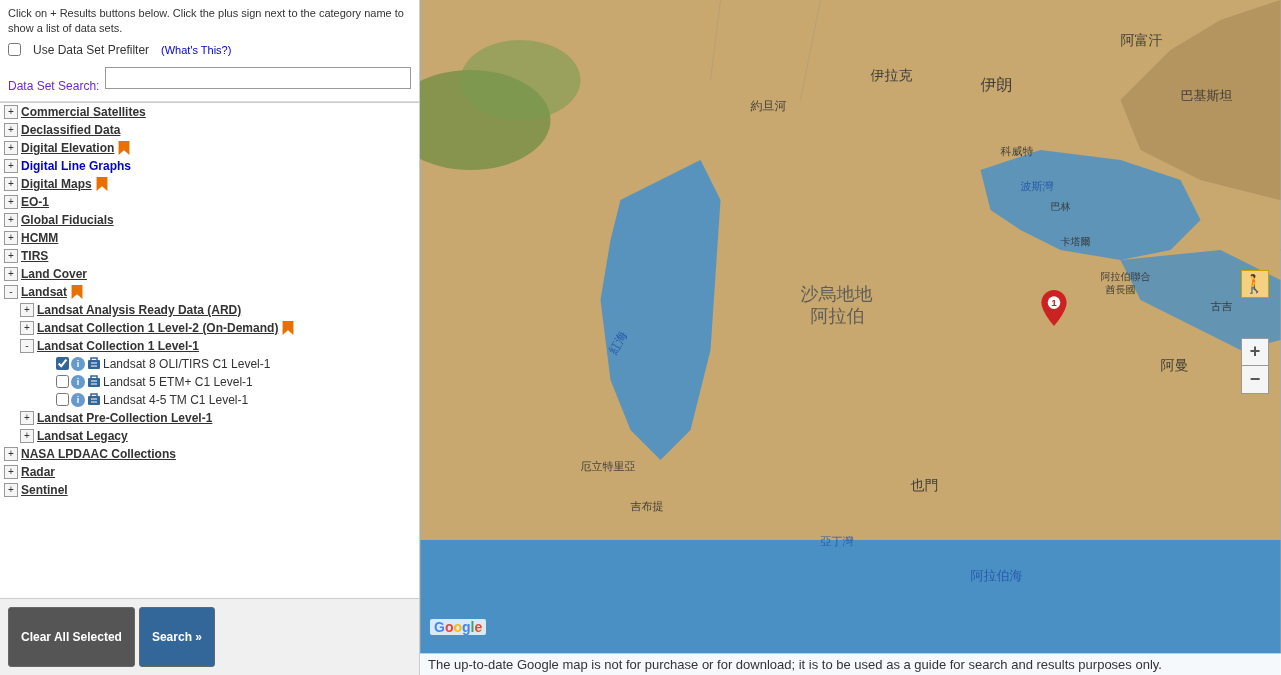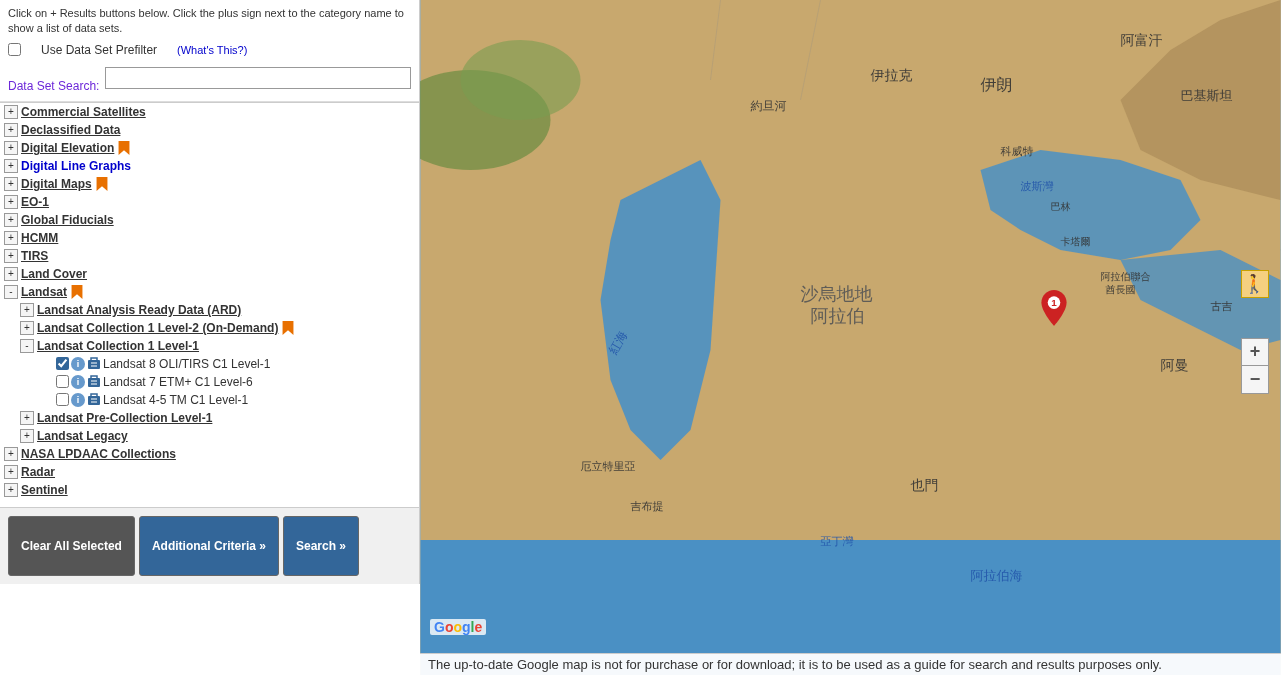--- a/index.html
+++ b/index.html
@@ -1,26 +1,26 @@
 <!DOCTYPE html>
 <html><head>
   <meta charset="utf-8">
   <style>
     * { margin: 0; padding: 0; box-sizing: border-box; }
     body { font-family: Arial, sans-serif; font-size: 12px; display: flex; flex-direction: column; width: 1281px; height: 675px; overflow: hidden; }
 
     .main-layout { display: flex; flex: 1; height: 100%; }
 
     
-    .left-panel { width: 420px; min-width: 420px; display: flex; flex-direction: column; background: #fff; border-right: 1px solid #ccc; height: 584px; }
+    .left-panel { width: 420px; min-width: 420px; display: flex; flex-direction: column; background: #fff; border-right: 1px solid #ccc; height: 675px; }
 
     .top-section { padding: 6px 8px; border-bottom: 1px solid #ddd; }
     .instructions { font-size: 11px; color: #333; line-height: 1.4; margin-bottom: 6px; }
 
-    .prefilter-row { display: flex; align-items: center; gap: 20px; margin-bottom: 6px; }
+    .prefilter-row { display: flex; align-items: center; gap: 12px; margin-bottom: 6px; }
     .prefilter-label { font-size: 12px; color: #333; }
     .whats-this { font-size: 11px; color: #00c; cursor: pointer; }
 
     .search-row { display: flex; align-items: center; gap: 6px; margin-bottom: 2px; }
     .search-label { font-size: 12px; color: #6d28d9; white-space: nowrap; margin-top: 16px; }
     .search-input { flex: 1; height: 22px; border: 1px solid #999; font-size: 12px; padding: 2px 4px; }
 
     .tree-container { flex: 1; overflow-y: scroll; overflow-x: hidden; border-top: 1px solid #ccc; }
 
     .tree-item { display: flex; align-items: center; padding: 2px 4px; cursor: pointer; white-space: nowrap; }
@@ -201,21 +201,21 @@
         </span>
         <span class="info-icon">i</span>
         <span class="cart-icon">
           <svg viewBox="0 0 14 14" width="14" height="14">
               <rect x="1" y="3" width="12" height="9" rx="1" fill="#336699"></rect>
               <polyline points="4,3 4,1 10,1 10,3" stroke="#336699" stroke-width="1.5" fill="none"></polyline>
               <line x1="4" y1="6" x2="10" y2="6" stroke="#fff" stroke-width="1"></line>
               <line x1="4" y1="9" x2="10" y2="9" stroke="#fff" stroke-width="1"></line>
             </svg>
         </span>
-        <span class="tree-label">Landsat 7 ETM+ C1 Level-6</span>
+        <span class="tree-label">Landsat 5 ETM+ C1 Level-1</span>
       </div>
 
       <div class="tree-item" style="padding-left:56px;">
         <span class="cb-wrap">
           <input type="checkbox" class="cb-item" style="">
         </span>
         <span class="info-icon">i</span>
         <span class="cart-icon">
           <svg viewBox="0 0 14 14" width="14" height="14">
               <rect x="1" y="3" width="12" height="9" rx="1" fill="#336699"></rect>
@@ -248,21 +248,20 @@
       </div>
 
       <div class="tree-item">
         <span class="expand-icon">+</span>
         <span class="tree-label bold">Sentinel</span>
       </div>
     </div>
 
     <div class="bottom-buttons">
       <button class="btn btn-dark">Clear All Selected</button>
-      <button class="btn btn-blue">Additional Criteria »</button>
       <button class="btn btn-results">Search »</button>
     </div>
   </div>
 
   <div class="map-area">
     <svg class="map-bg" viewBox="0 0 860 675" xmlns="http://www.w3.org/2000/svg">
 
       <rect width="860" height="675" fill="#4a90c4"></rect>
 
       <polygon points="0,0 860,0 860,100 700,80 600,60 500,40 400,20 300,10 200,5 100,0 0,0" fill="#c8a86e"></polygon>

